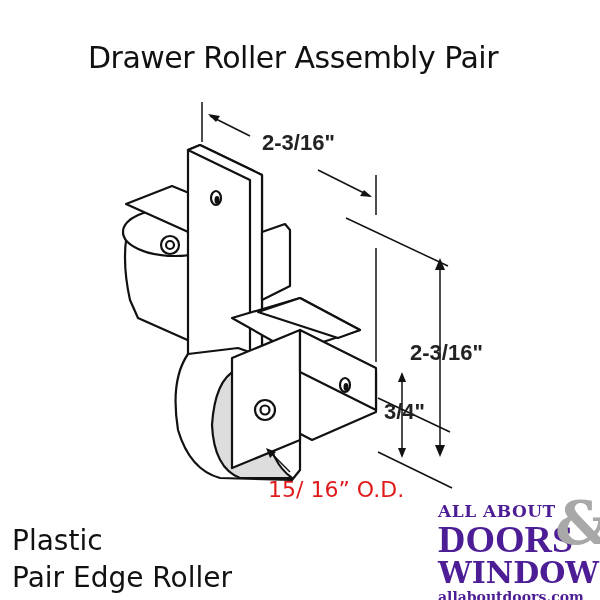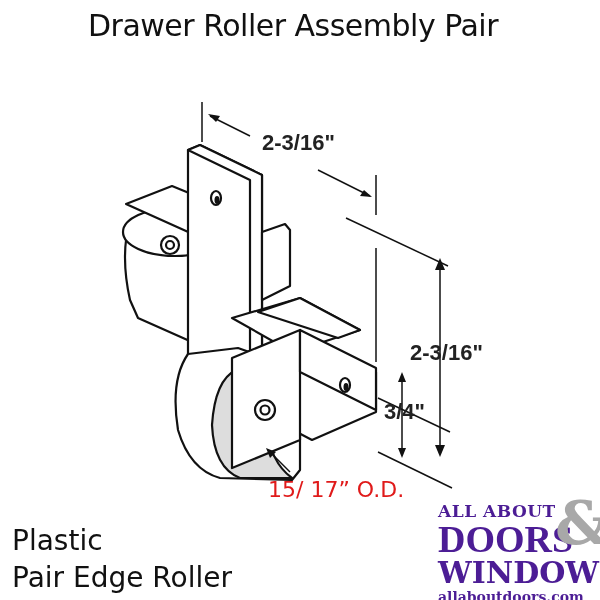--- a/index.html
+++ b/index.html
@@ -1,17 +1,17 @@
 <!DOCTYPE html>
 <html><head>
 <meta charset="utf-8">
 <style>
   html, body { margin:0; padding:0; background:#ffffff; }
   body { width:600px; height:600px; position:relative; overflow:hidden; font-family:"Liberation Sans", sans-serif; }
-  .title { position:absolute; left:0; top:8px; width:586px; text-align:center; font-size:30px; color:#111; font-family:"DejaVu Sans", sans-serif; font-weight:normal; letter-spacing:-0.5px; }
+  .title { position:absolute; left:0; top:40px; width:586px; text-align:center; font-size:30px; color:#111; font-family:"DejaVu Sans", sans-serif; font-weight:normal; letter-spacing:-0.5px; }
   .diagram { position:absolute; left:0; top:0; width:600px; height:600px; }
   .dim { position:absolute; font-family:"Liberation Sans", sans-serif; font-weight:bold; color:#222; font-size:22px; }
   .od { position:absolute; left:268px; top:477px; font-size:22px; color:#e01a1a; font-family:"DejaVu Sans", sans-serif; }
   .caption { position:absolute; left:12px; font-size:28px; color:#111; font-family:"DejaVu Sans", sans-serif; }
   .logo { position:absolute; left:438px; top:503px; width:162px; color:#4c1d95; font-family:"DejaVu Serif", serif; font-weight:bold; line-height:1; }
   .logo .l1 { font-size:17px; letter-spacing:0.5px; }
   .logo .l2 { font-size:38px; letter-spacing:0px;font-family:Liberation Serif, serif; }
   .logo .l3 { font-size:30px; }
   .logo .l4 { font-size:14px; margin-top:2px; }
   .amp { position:absolute; left:555px; top:493px; font-size:60px; color:#a8a8a8; font-family:"DejaVu Serif", serif; font-weight:bold; line-height:1; }
@@ -73,21 +73,21 @@
     <ellipse cx="346" cy="387" rx="2.5" ry="4" fill="#111" stroke="none"></ellipse>
 
     <line x1="270" y1="452" x2="290" y2="472" stroke-width="1.5"></line>
     <polygon points="266,448 276,452 270,458" fill="#111" stroke="none"></polygon>
   </g>
 </svg>
 
 <div class="dim" style="left:262px;top:130px;">2-3/16"</div>
 <div class="dim" style="left:410px;top:340px;">2-3/16"</div>
 <div class="dim" style="left:384px;top:399px;">3/4"</div>
-<div class="od">15/ 17” O.D.</div>
+<div class="od">15/ 16” O.D.</div>
 
 <div class="caption" style="top:524px;">Plastic</div>
 <div class="caption" style="top:561px;">Pair Edge Roller</div>
 
 <div class="logo">
   <div class="l1">ALL ABOUT</div>
   <div class="l2">DOORS</div>
   <div class="l3">WINDOWS</div>
   <div class="l4">allaboutdoors.com</div>
 </div>

